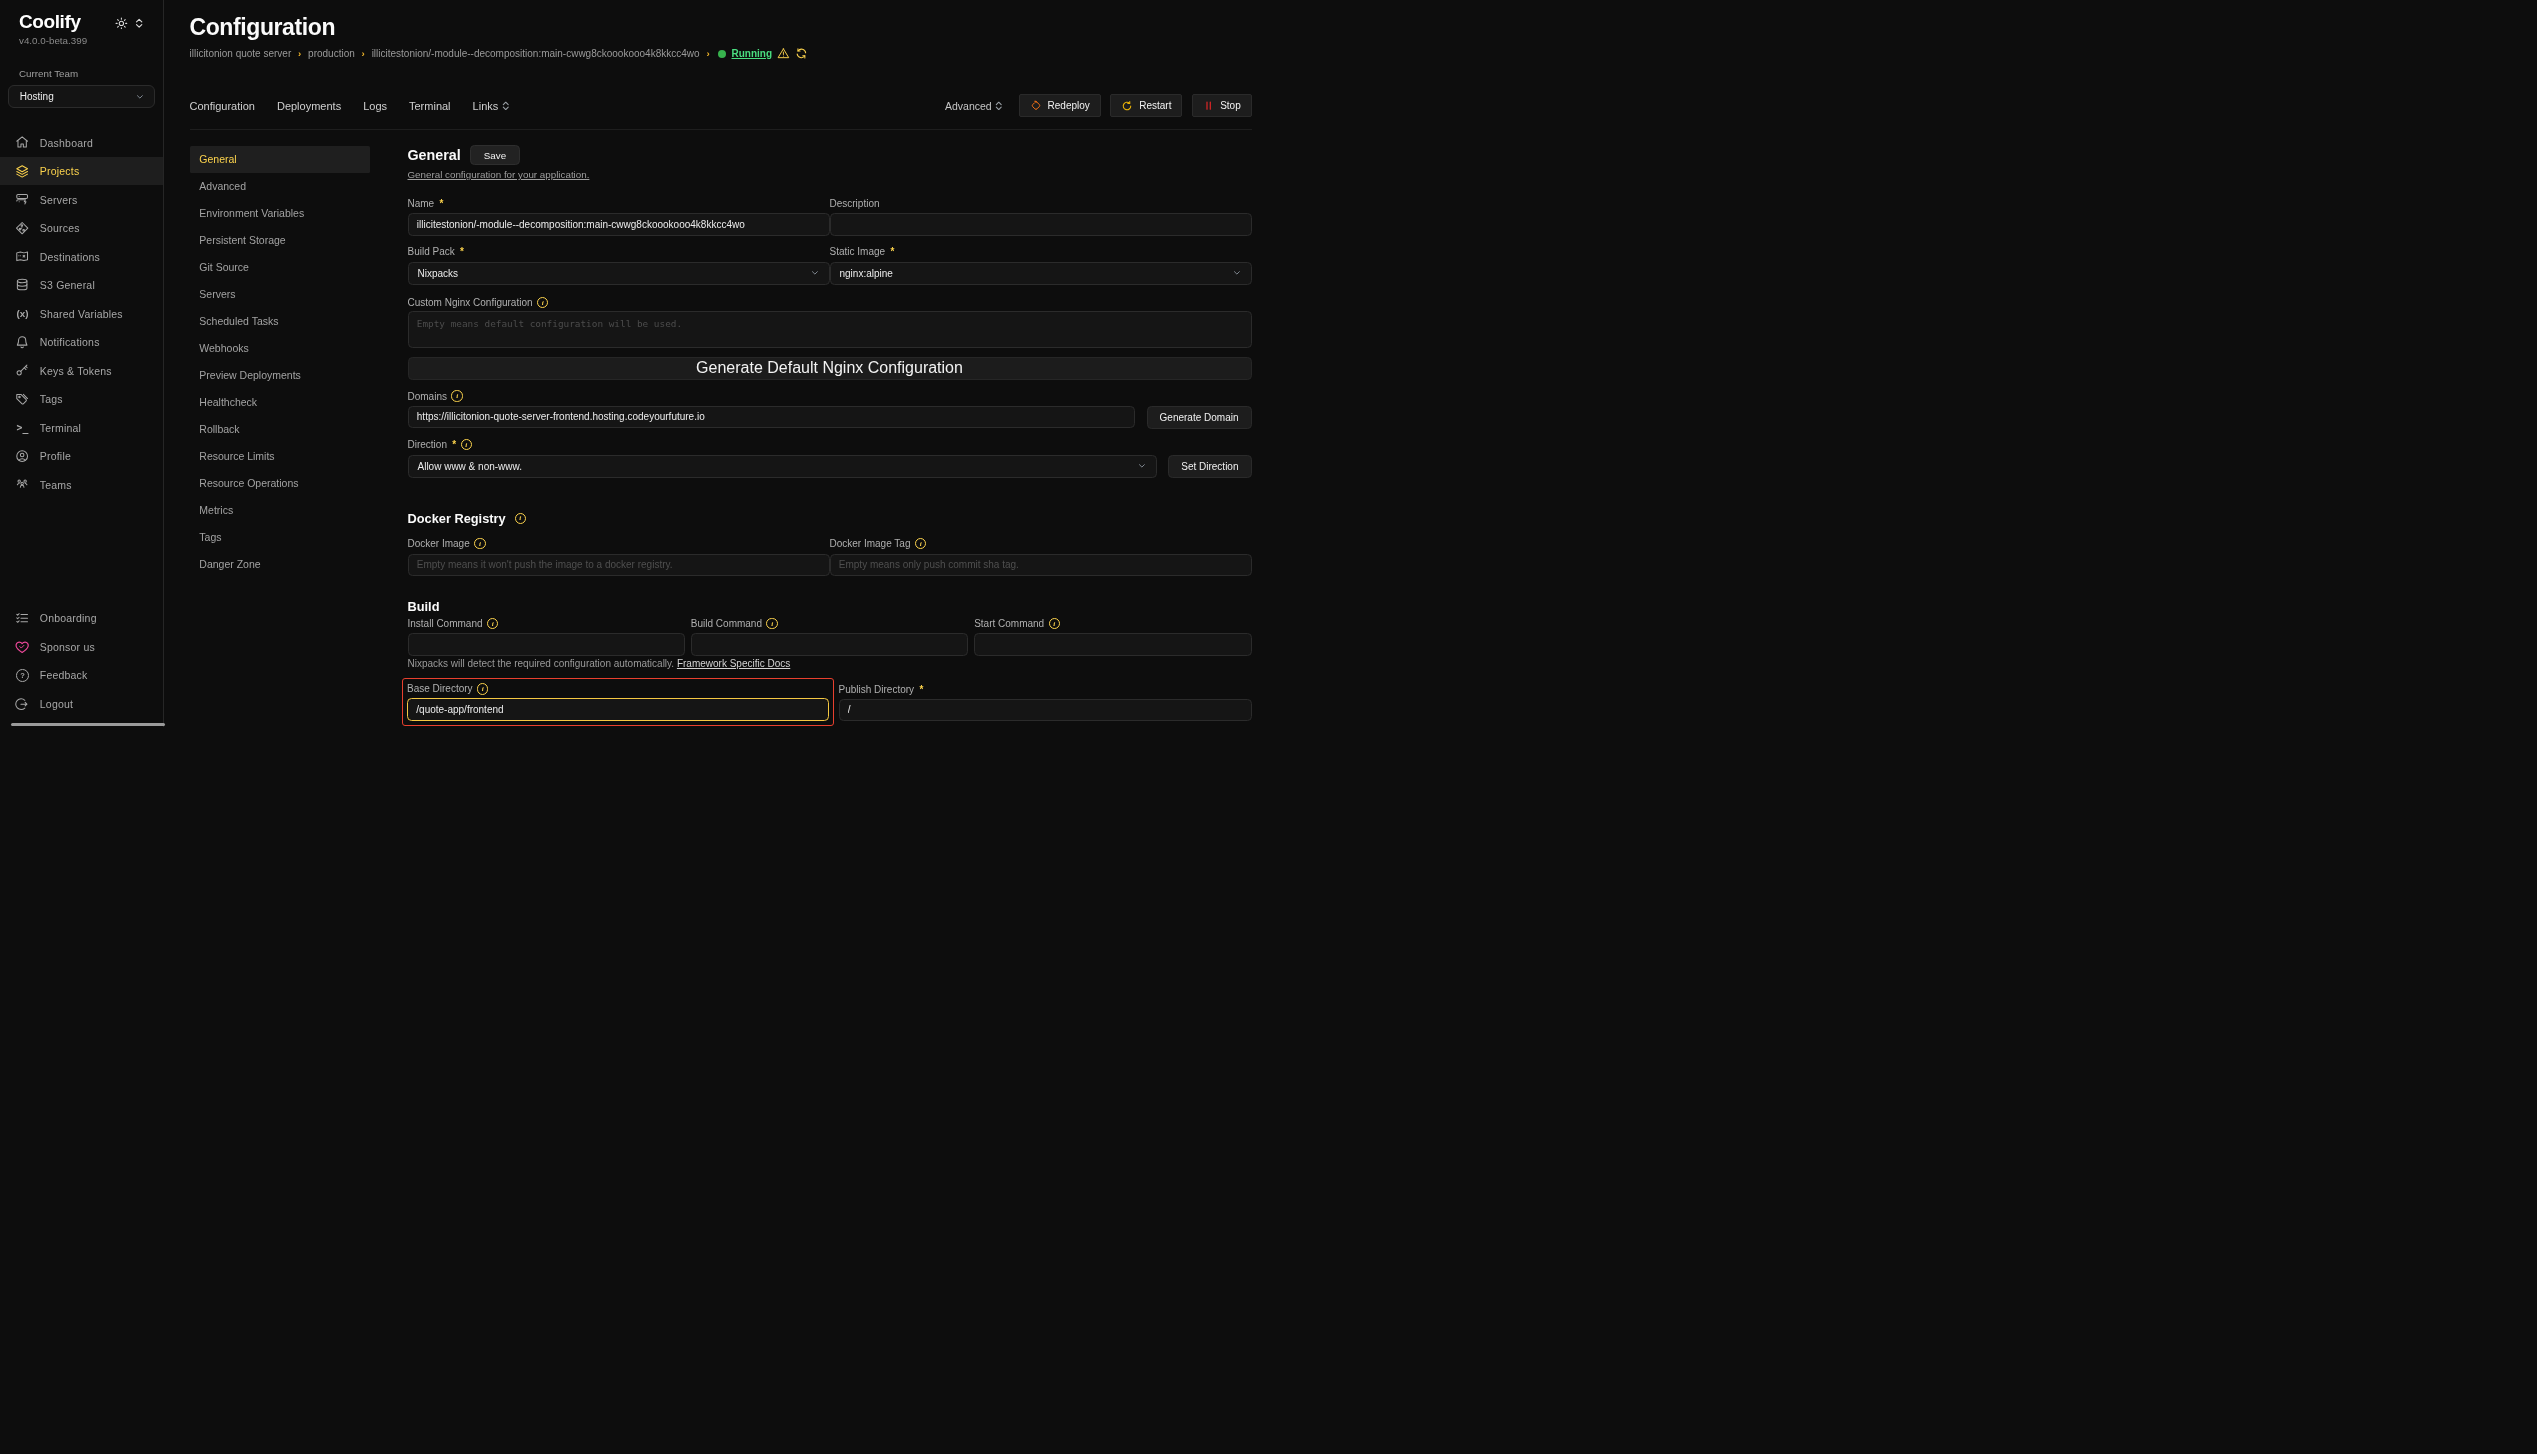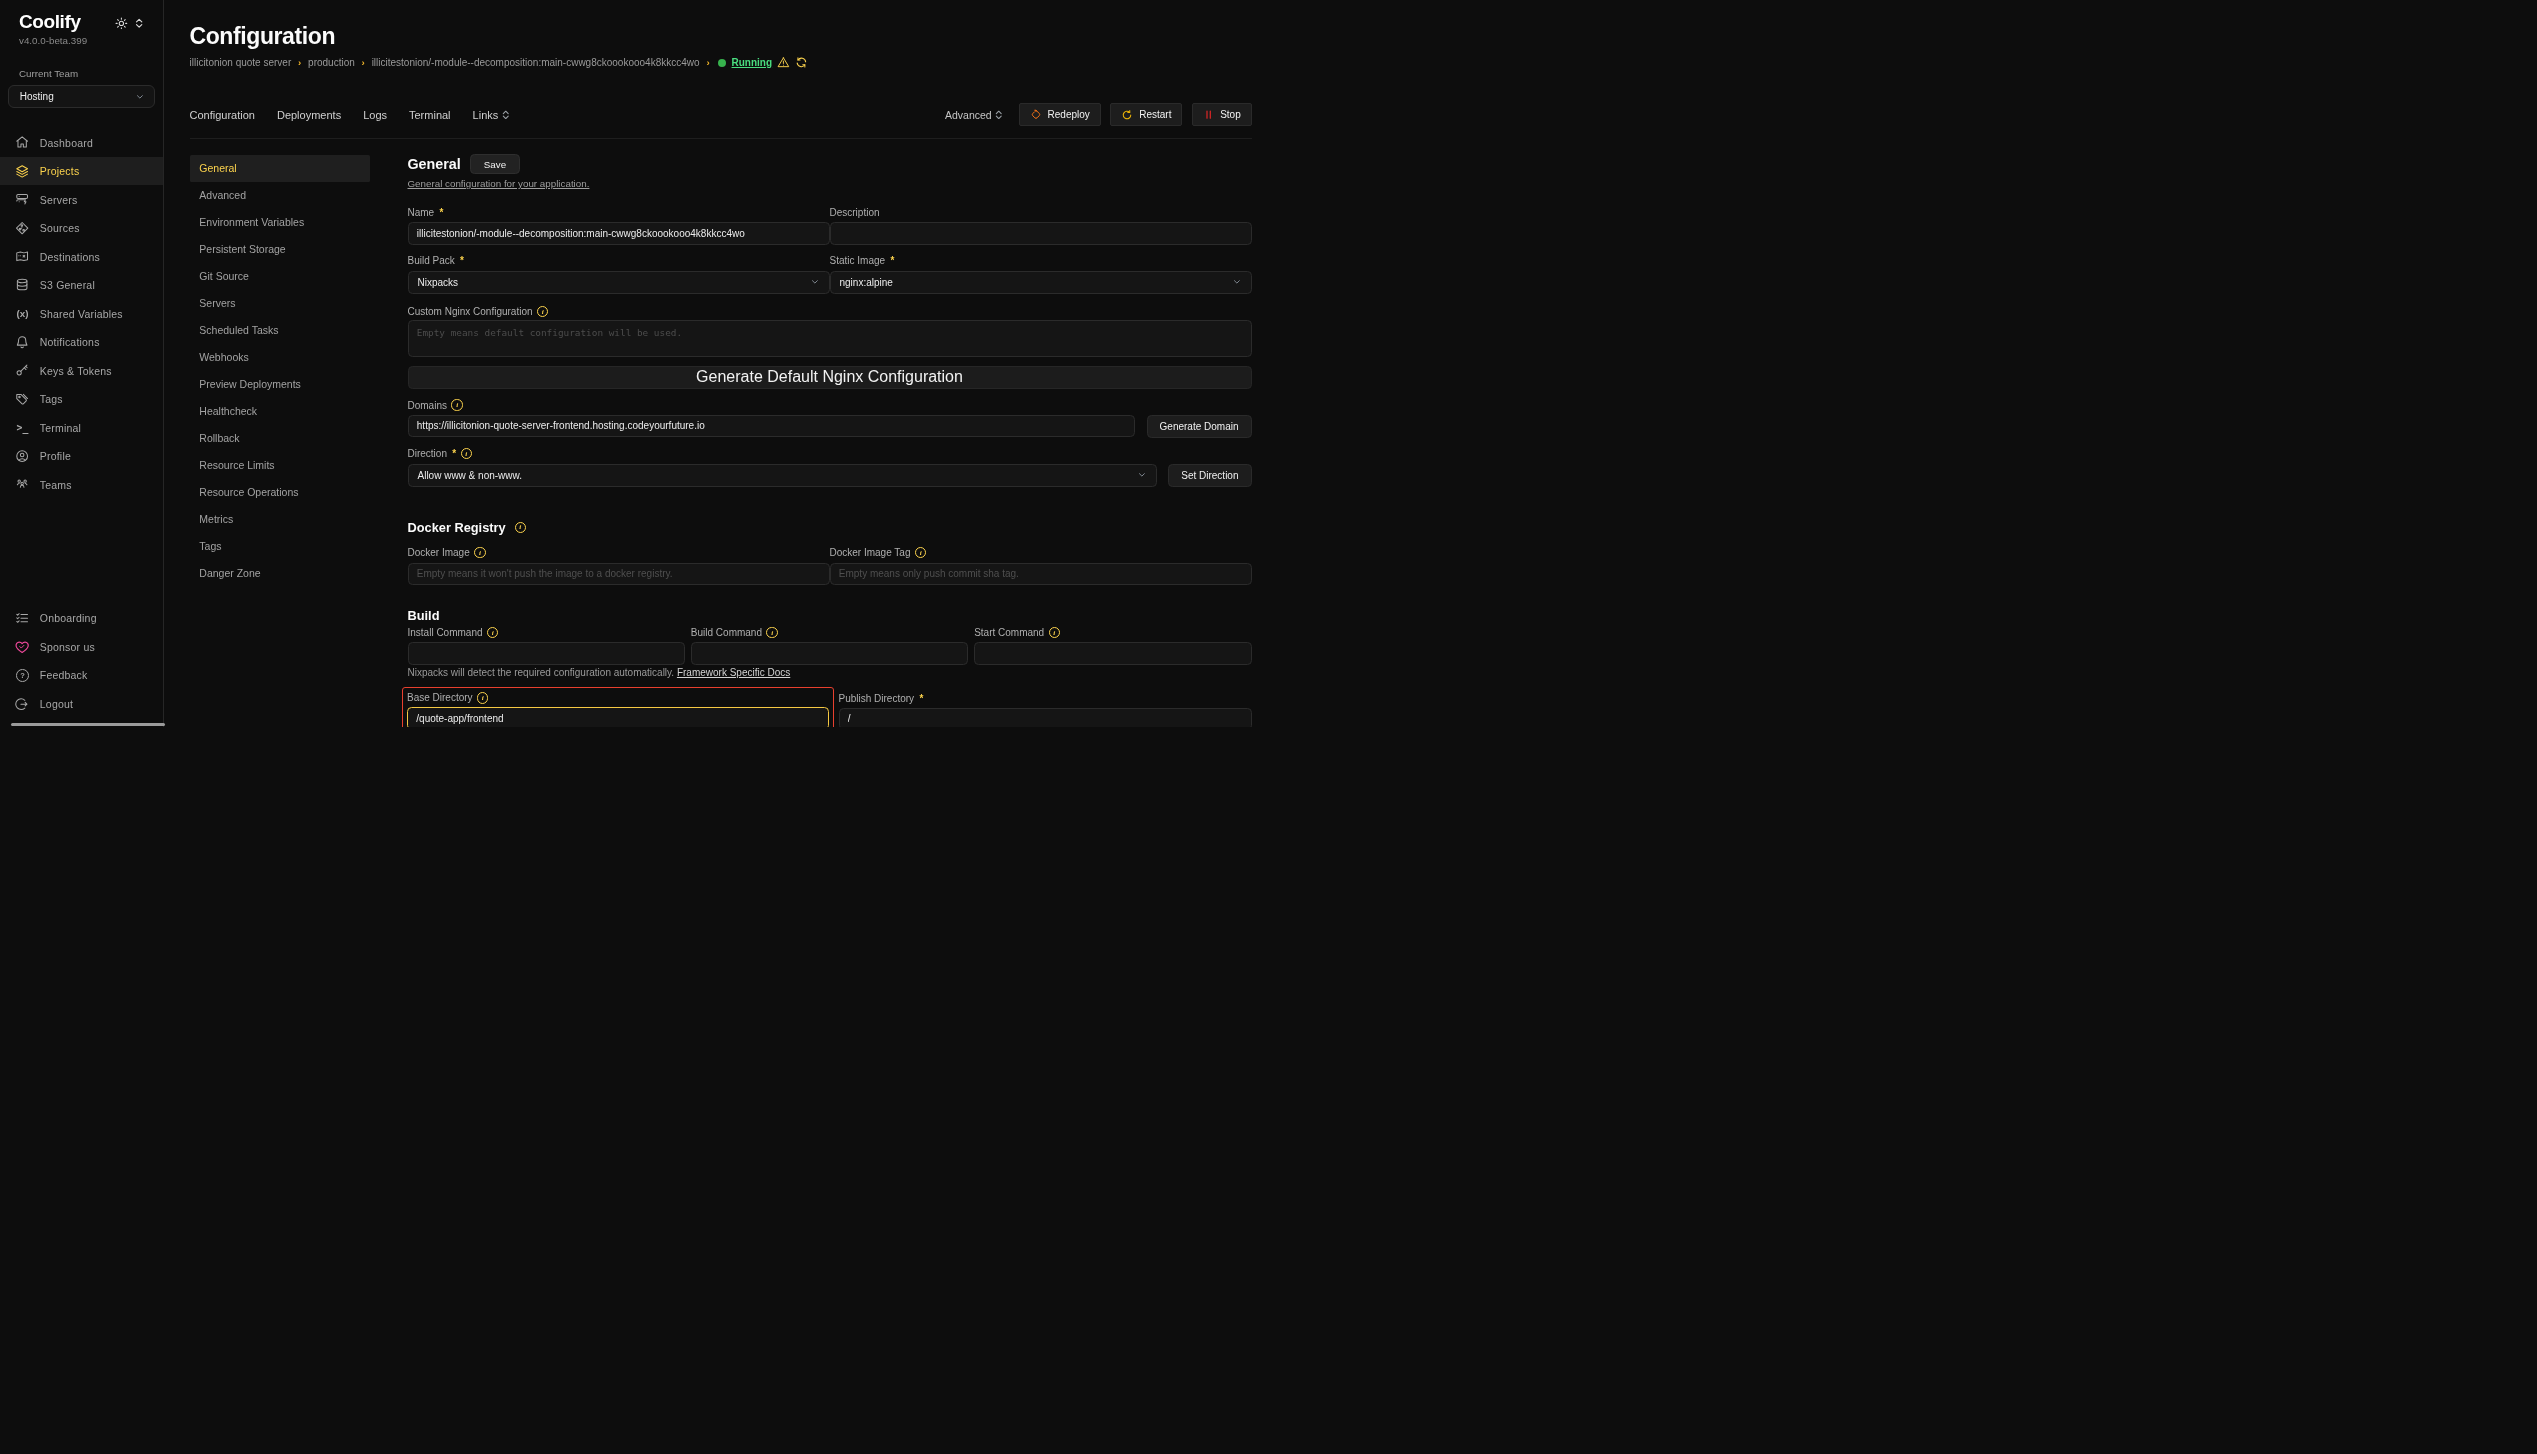--- a/index.html
+++ b/index.html
@@ -42,21 +42,21 @@
   .qmark {
     width:12.8px; height:12.8px; border:1.2px solid currentColor; border-radius:50%;
     display:flex; align-items:center; justify-content:center; font-size:7.5px; font-weight:700;
   }
   .hscroll {
     position:absolute; bottom:0.8px; left:10.5px; width:154px; height:3px;
     background:#9a9a9a; border-radius:1.5px;
   }
 
   
-  .main { position:absolute; left:164px; top:12px; width:1104px; height:100%; padding:10.5px 16.5px 0 25.5px; }
+  .main { position:absolute; left:164px; top:3px; width:1104px; height:100%; padding:10.5px 16.5px 0 25.5px; }
   .page-title { font-size:23px; font-weight:700; color:#fbfbfb; letter-spacing:-0.4px; }
   .breadcrumb { display:flex; align-items:center; gap:6.8px; margin-top:6.8px; font-size:10px; color:#9a9a9a; }
   .crumb { cursor:pointer; }
   .crumb-sep { color:#f0b429; font-weight:700; font-size:9.8px; }
   .status-wrap { display:flex; align-items:center; gap:5.3px; margin-left:1.5px; }
   .status-dot { width:8.3px; height:8.3px; border-radius:50%; background:#37b24d; }
   .status-link { color:#4ade80; font-weight:600; text-decoration:underline; cursor:pointer; }
   .status-icons { display:flex; align-items:center; gap:4.5px; color:#fcd34d; }
 
   .tabs-row { display:flex; align-items:center; margin-top:34px; height:23px; }

